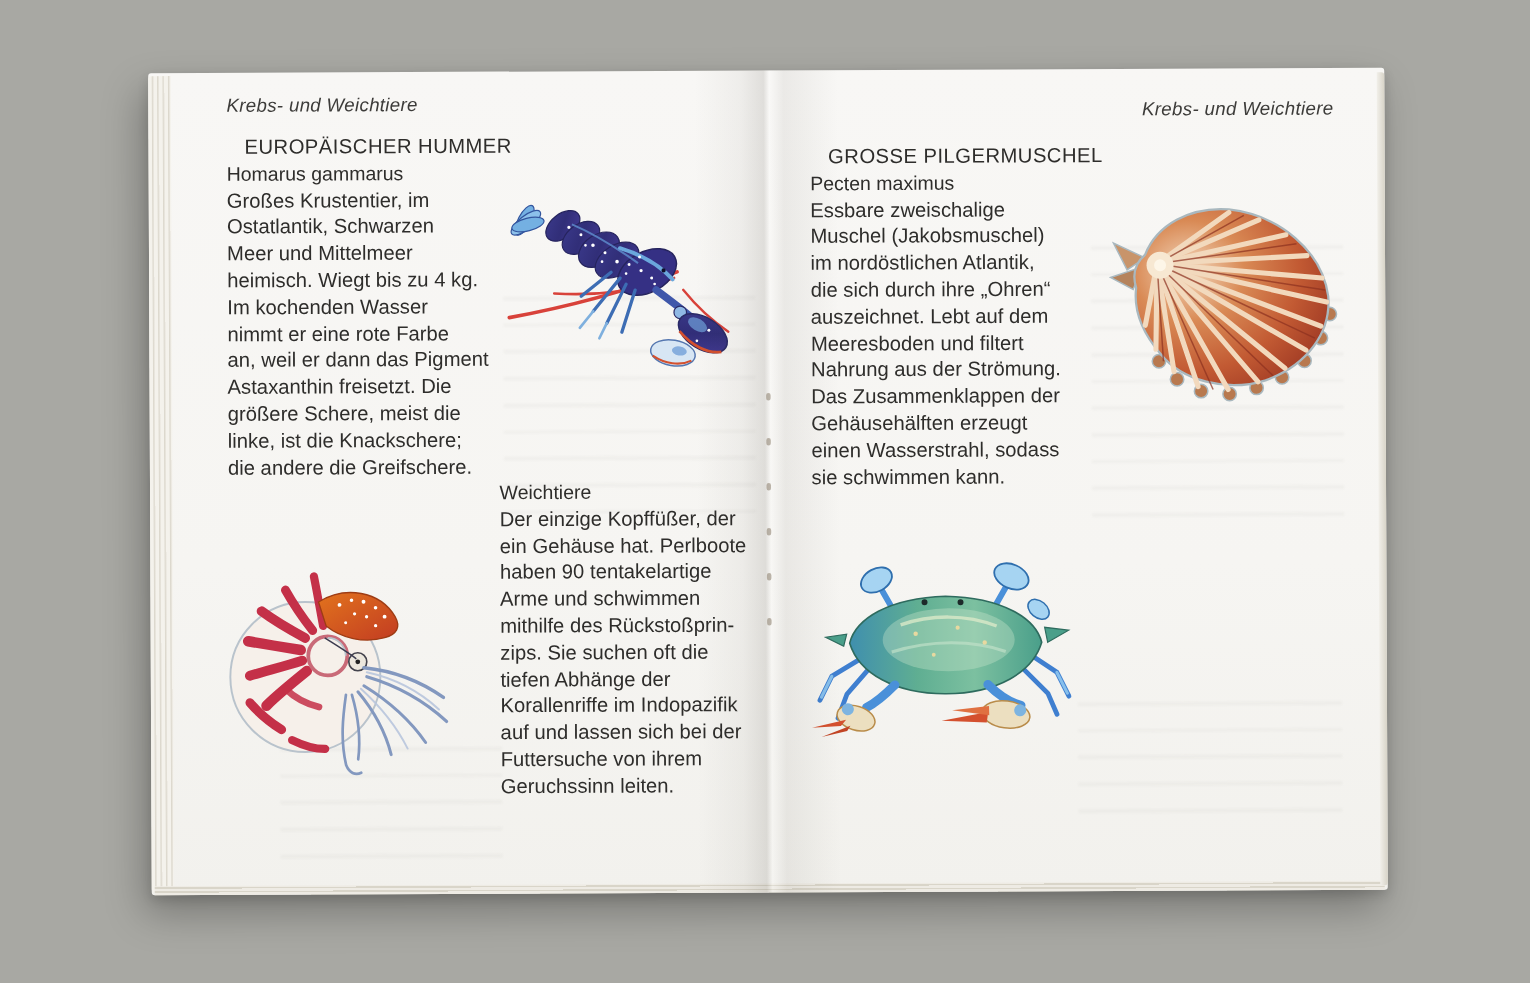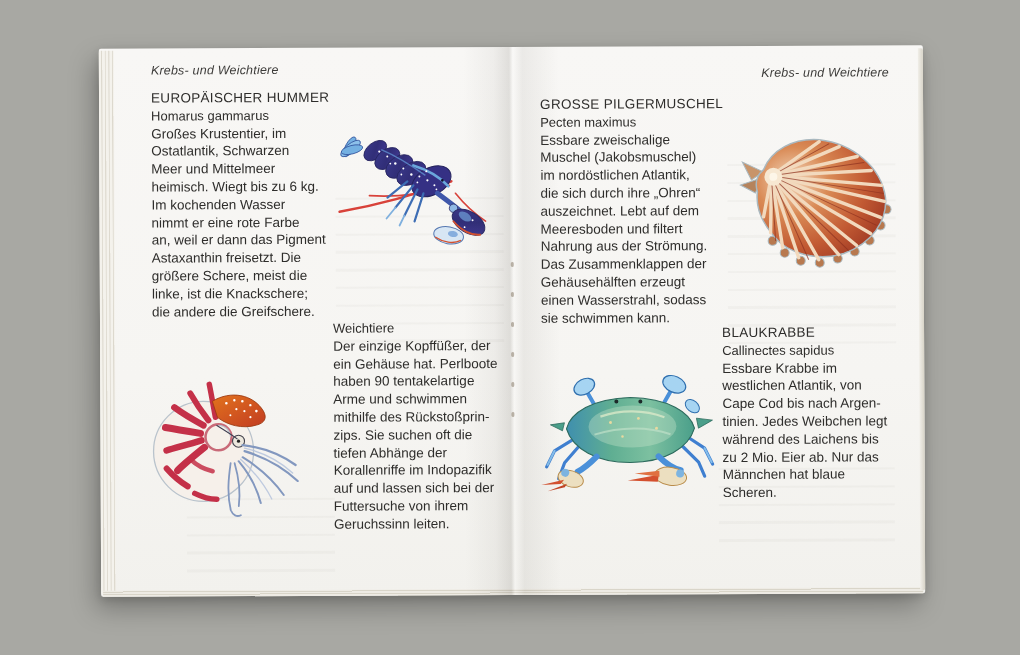--- a/index.html
+++ b/index.html
@@ -27,21 +27,21 @@
   .page{position:absolute;top:0;bottom:0;width:412px;}
   .page-left{left:0;}
   .page-right{left:412px;}
   .gutter{position:absolute;left:50%;top:0;bottom:0;width:96px;transform:translateX(-50%);pointer-events:none;
         background:linear-gradient(90deg,rgba(0,0,0,0) 0%,rgba(60,55,45,.05) 32%,rgba(60,55,45,.13) 48%,
                    rgba(255,255,255,.20) 52%,rgba(60,55,45,.07) 62%,rgba(0,0,0,0) 100%);}
   .stitch{position:absolute;left:calc(50% - 1px);width:2.5px;height:5px;border-radius:2px;
         background:rgba(138,126,108,.55);}
   .running-head{position:absolute;font-style:italic;font-size:12.5px;letter-spacing:.2px;color:var(--text-muted);}
   .entry{position:absolute;}
-  .entry-title{font-size:13.5px;letter-spacing:.3px;line-height:17.8px;color:var(--text);}
+  .entry-title{font-size:13.5px;letter-spacing:.3px;line-height:17.8px;color:var(--text);margin-left:12px;}
   .entry-species{font-size:13px;line-height:17.8px;color:var(--text);}
   .entry-body{font-size:13.5px;line-height:17.8px;white-space:pre-line;color:var(--text);}
   .illus{position:absolute;}
   .illus svg{display:block;width:100%;height:100%;}
   .ghost{position:absolute;opacity:.5;filter:blur(.6px);pointer-events:none;
         background:repeating-linear-gradient(180deg,rgba(128,126,120,.10) 0 2.5px,rgba(0,0,0,0) 2.5px 17.8px);}
 </style>
 </head>
 <body>
 
@@ -57,21 +57,21 @@
 
       <div class="ghost" style="left:236px;top:150px;width:168px;height:155px;"></div>
       <div class="ghost" style="left:86px;top:450px;width:148px;height:80px;"></div>
 
       <div class="entry" style="left:52px;top:41px;width:196px;">
         <div class="entry-title">EUROPÄISCHER HUMMER</div>
         <div class="entry-species">Homarus gammarus</div>
         <div class="entry-body">Großes Krustentier, im
 Ostatlantik, Schwarzen
 Meer und Mittelmeer
-heimisch. Wiegt bis zu 6 kg.
+heimisch. Wiegt bis zu 4 kg.
 Im kochenden Wasser
 nimmt er eine rote Farbe
 an, weil er dann das Pigment
 Astaxanthin freisetzt. Die
 größere Schere, meist die
 linke, ist die Knackschere;
 die andere die Greifschere.</div>
       </div>
 
       <div class="illus" style="left:230px;top:76px;width:176px;height:136px;">
@@ -291,32 +291,20 @@
               <path d="M48,56 L125,131"></path>
               <path d="M48,56 L85,140"></path>
             <path d="M48,56 L52,121"></path>
           </g>
 
           <circle cx="50" cy="57" r="9" fill="#f7e8d2"></circle>
           <circle cx="50" cy="57" r="4" fill="#fdf6e8"></circle>
         </svg>
       </div>
 
-      <div class="entry" style="left:210px;top:278px;width:196px;">
-        <div class="entry-title">BLAUKRABBE</div>
-        <div class="entry-species">Callinectes sapidus</div>
-        <div class="entry-body">Essbare Krabbe im
-westlichen Atlantik, von
-Cape Cod bis nach Argen-
-tinien. Jedes Weibchen legt
-während des Laichens bis
-zu 2 Mio. Eier ab. Nur das
-Männchen hat blaue
-Scheren.</div>
-      </div>
 
       <div class="illus" style="left:28px;top:318px;width:180px;height:136px;">
         <svg viewBox="0 0 180 136" xmlns="http://www.w3.org/2000/svg">
           <defs>
             <linearGradient id="crabG" x1="0" y1="0" x2="1" y2="0">
               <stop offset="0" stop-color="#3f8fae"></stop>
                 <stop offset=".35" stop-color="#5fae92"></stop>
               <stop offset=".65" stop-color="#7cc0a0"></stop>
                 <stop offset="1" stop-color="#4a9f8a"></stop>
             </linearGradient>

